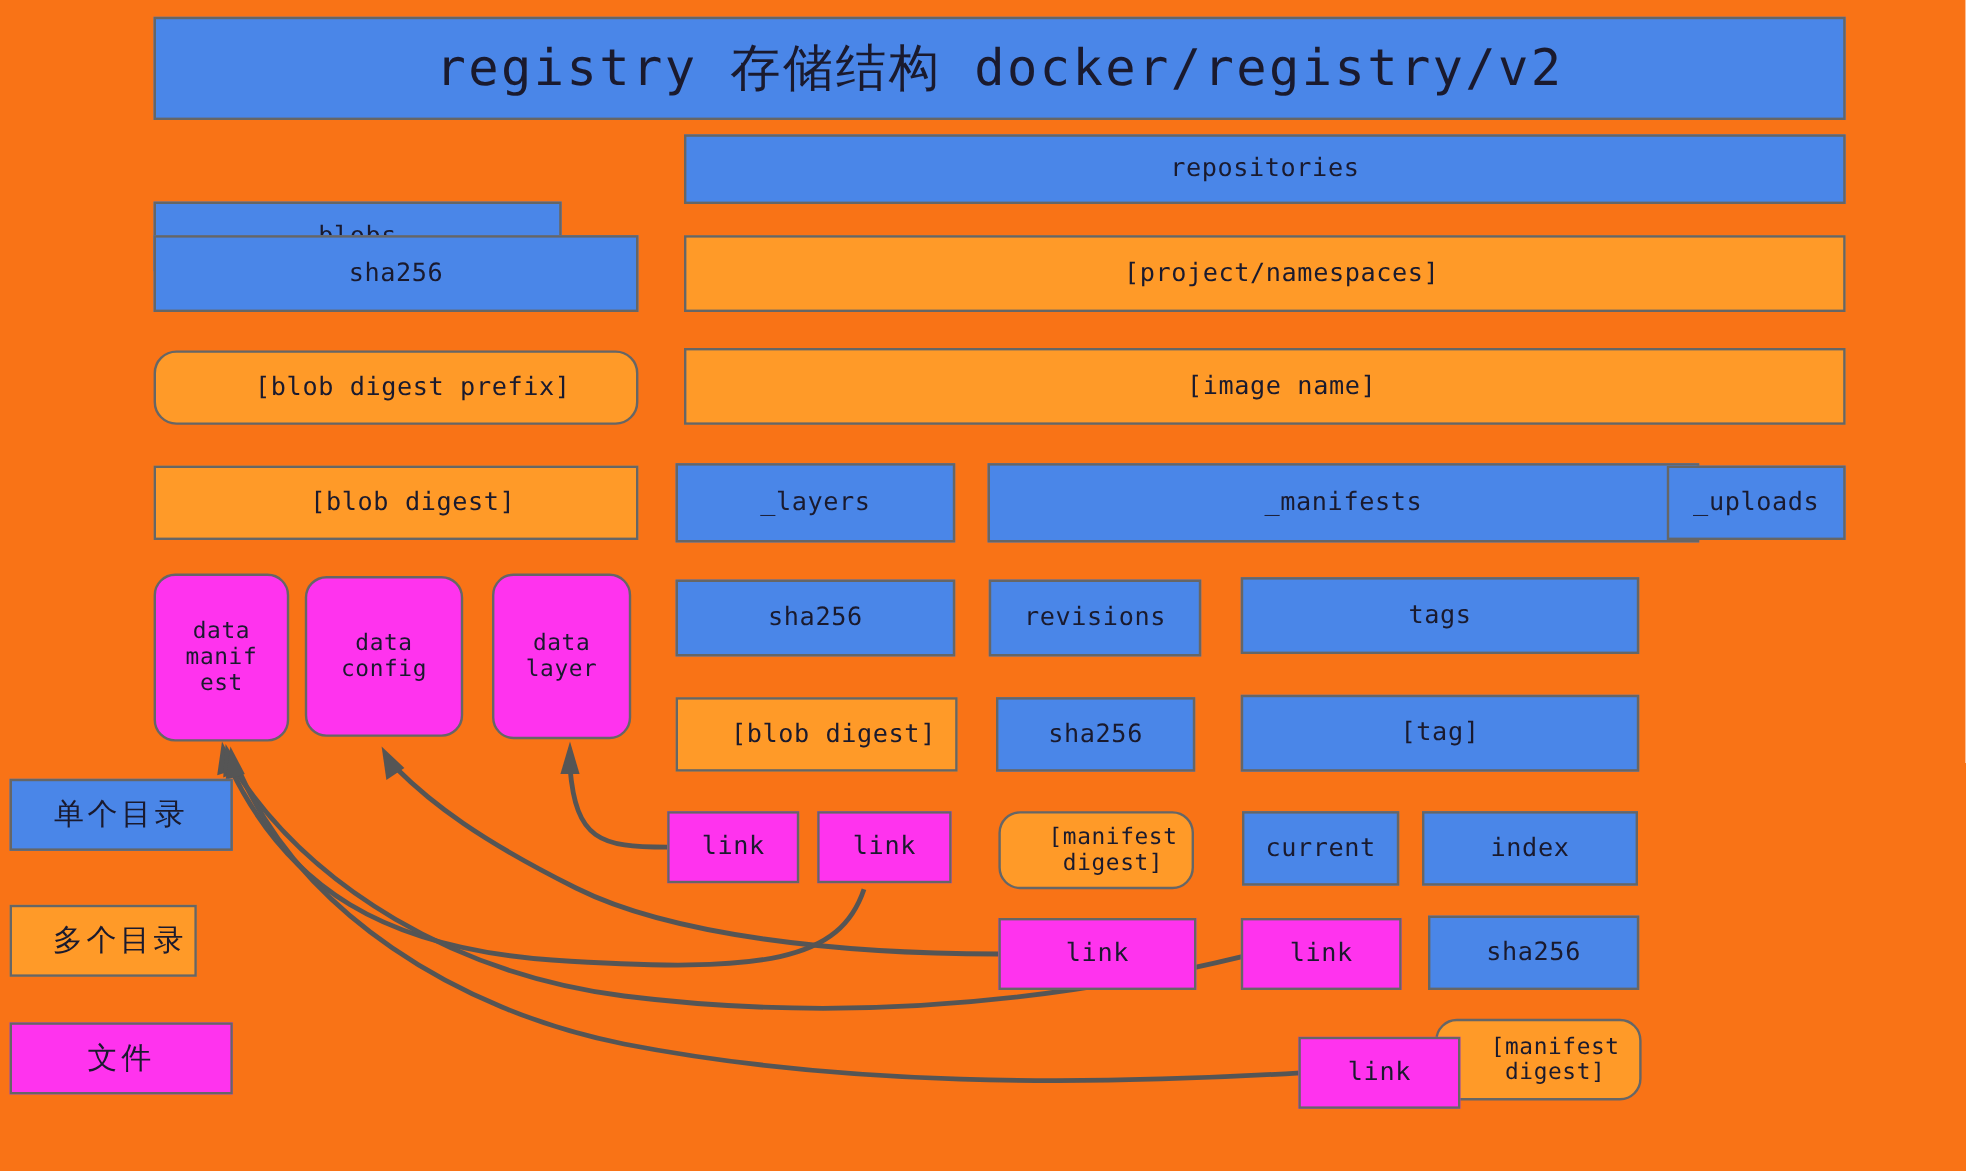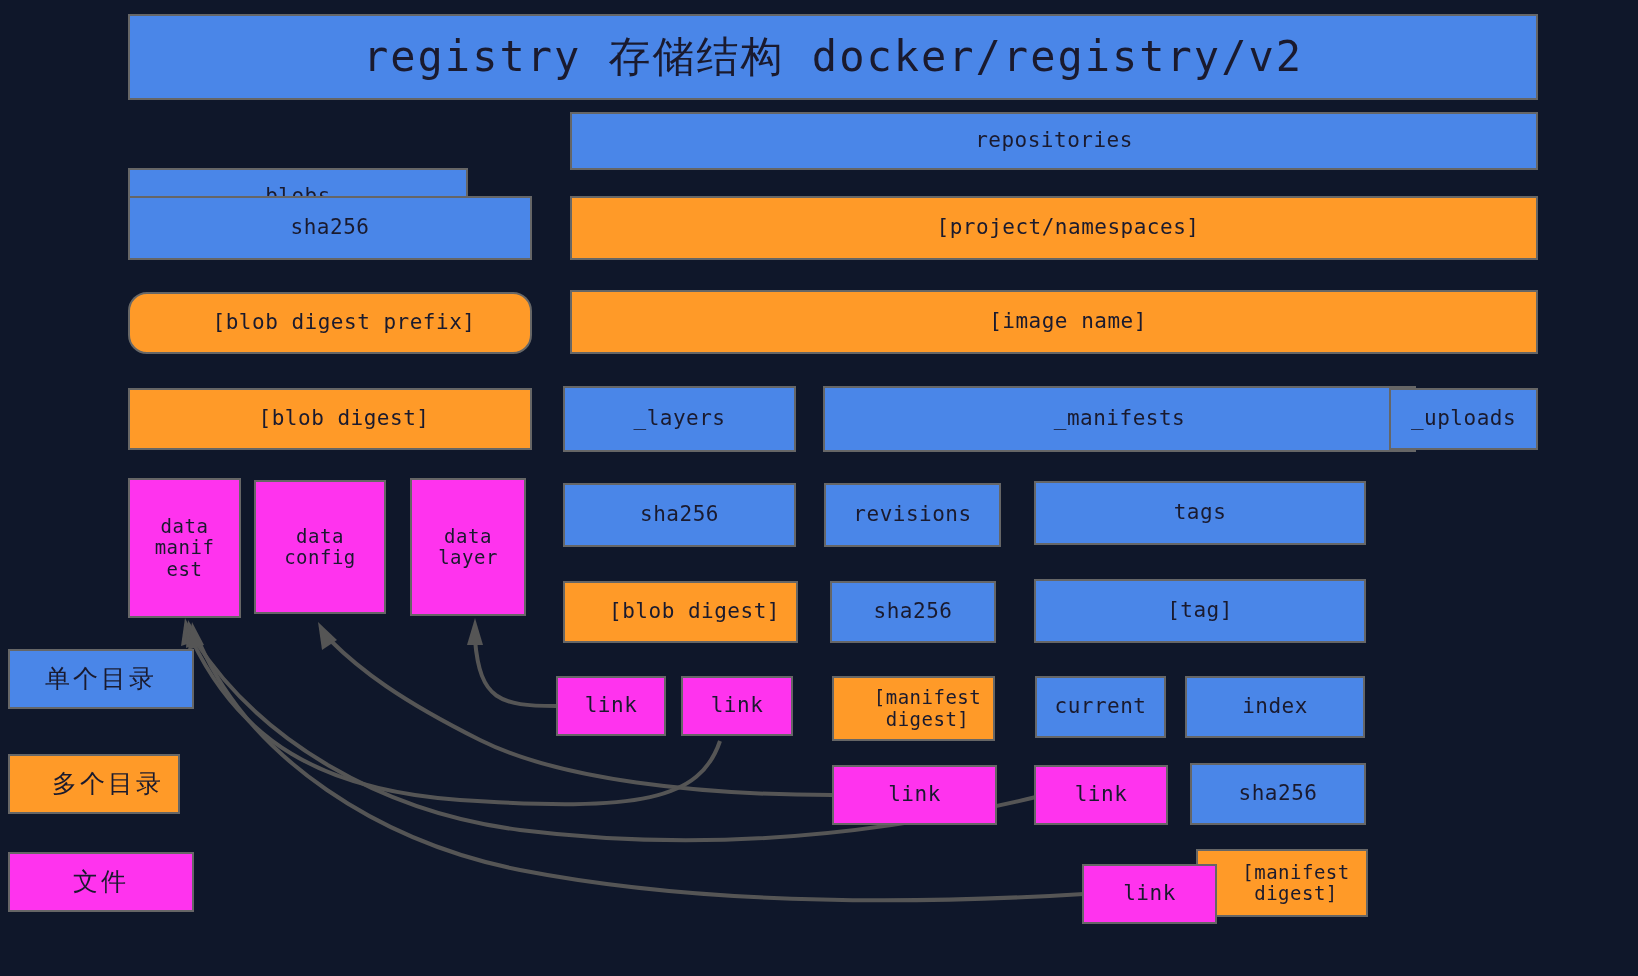--- a/index.html
+++ b/index.html
@@ -4,21 +4,21 @@
 <style>
   html, body {
     margin: 0;
     padding: 0;
     background: #ffffff;
   }
   #canvas {
     position: relative;
     width: 1638px;
     height: 976px;
-    background: #0f172a;
+    background: #f97316;
     font-family: "DejaVu Sans Mono", "Liberation Mono", monospace;
     overflow: hidden;
   }
   .box {
     position: absolute;
     box-sizing: border-box;
     border: 2px solid #666666;
     display: flex;
     align-items: center;
     justify-content: center;
@@ -30,21 +30,21 @@
     letter-spacing: 0.5px;
   }
   .blue   { background: #4a86e8; }
   .orange { background: #ff9a28; padding-left: 28px; }
   .pink   { background: #ff33ee; }
   .title-box {
     font-size: 42px;
     letter-spacing: 2px;
   }
   .lbl   { font-size: 21px; }
-  .lbl-s { font-size: 19px; }
+  .lbl-s { font-size: 19px; border-radius: 18px; }
   .cjk {
     font-family: "DejaVu Sans", "Liberation Sans", sans-serif;
     font-size: 25px;
     letter-spacing: 3px;
   }
   #edges {
     position: absolute;
     left: 0; top: 0;
     width: 1638px;
     height: 976px;
@@ -118,16 +118,16 @@
 
   <div class="box pink lbl" style="left:832px; top:765px; width:165px; height:60px;">link</div>
   <div class="box pink lbl" style="left:1034px; top:765px; width:134px; height:60px;">link</div>
   <div class="box blue lbl" style="left:1190px; top:763px; width:176px; height:62px;">sha256</div>
 
   <div class="box orange lbl-s" style="left:1196px; top:849px; width:172px; height:68px;">[manifest
 digest]</div>
   <div class="box pink lbl overlap" style="left:1082px; top:864px; width:135px; height:60px;">link</div>
 
   <div class="box blue cjk" style="left:8px; top:649px; width:186px; height:60px;">单个目录</div>
-  <div class="box orange cjk" style="left:8px; top:754px; width:172px; height:60px;">多个目录</div>
+  <div class="box orange cjk" style="left:8px; top:754px; width:156px; height:60px;">多个目录</div>
   <div class="box pink cjk" style="left:8px; top:852px; width:186px; height:60px;">文件</div>
 
 </div>
 
 </body></html>

